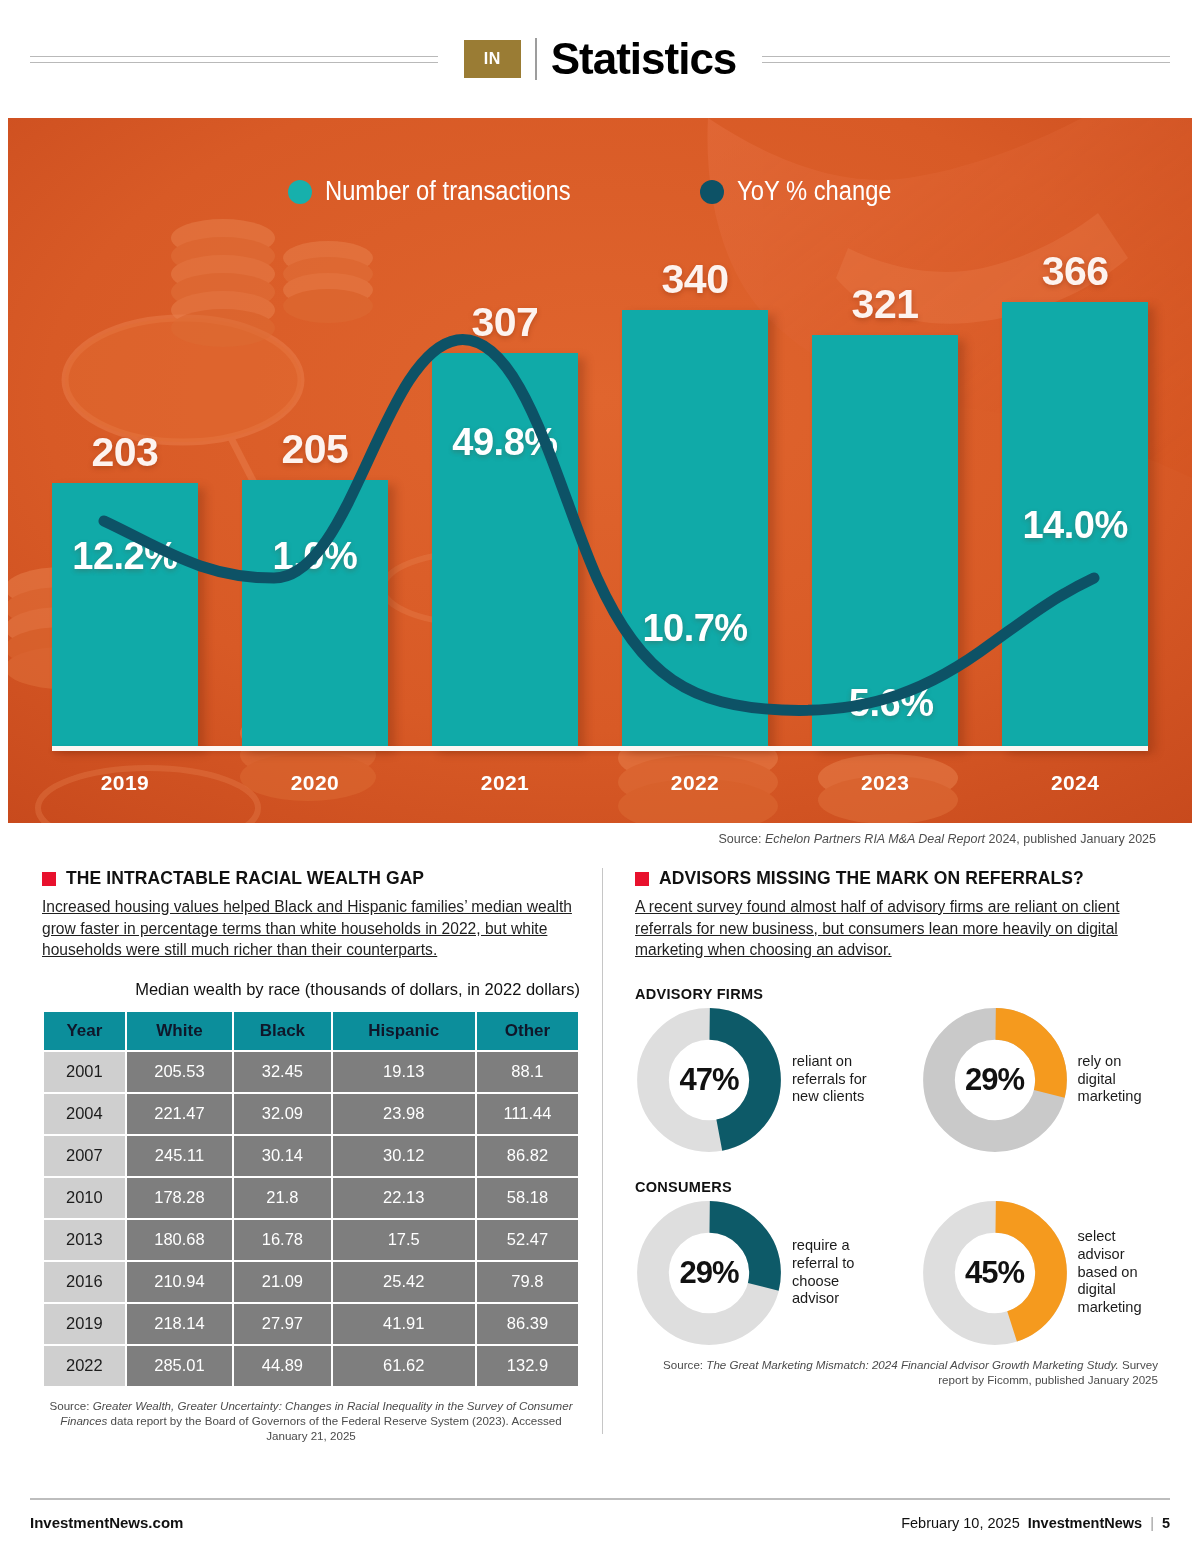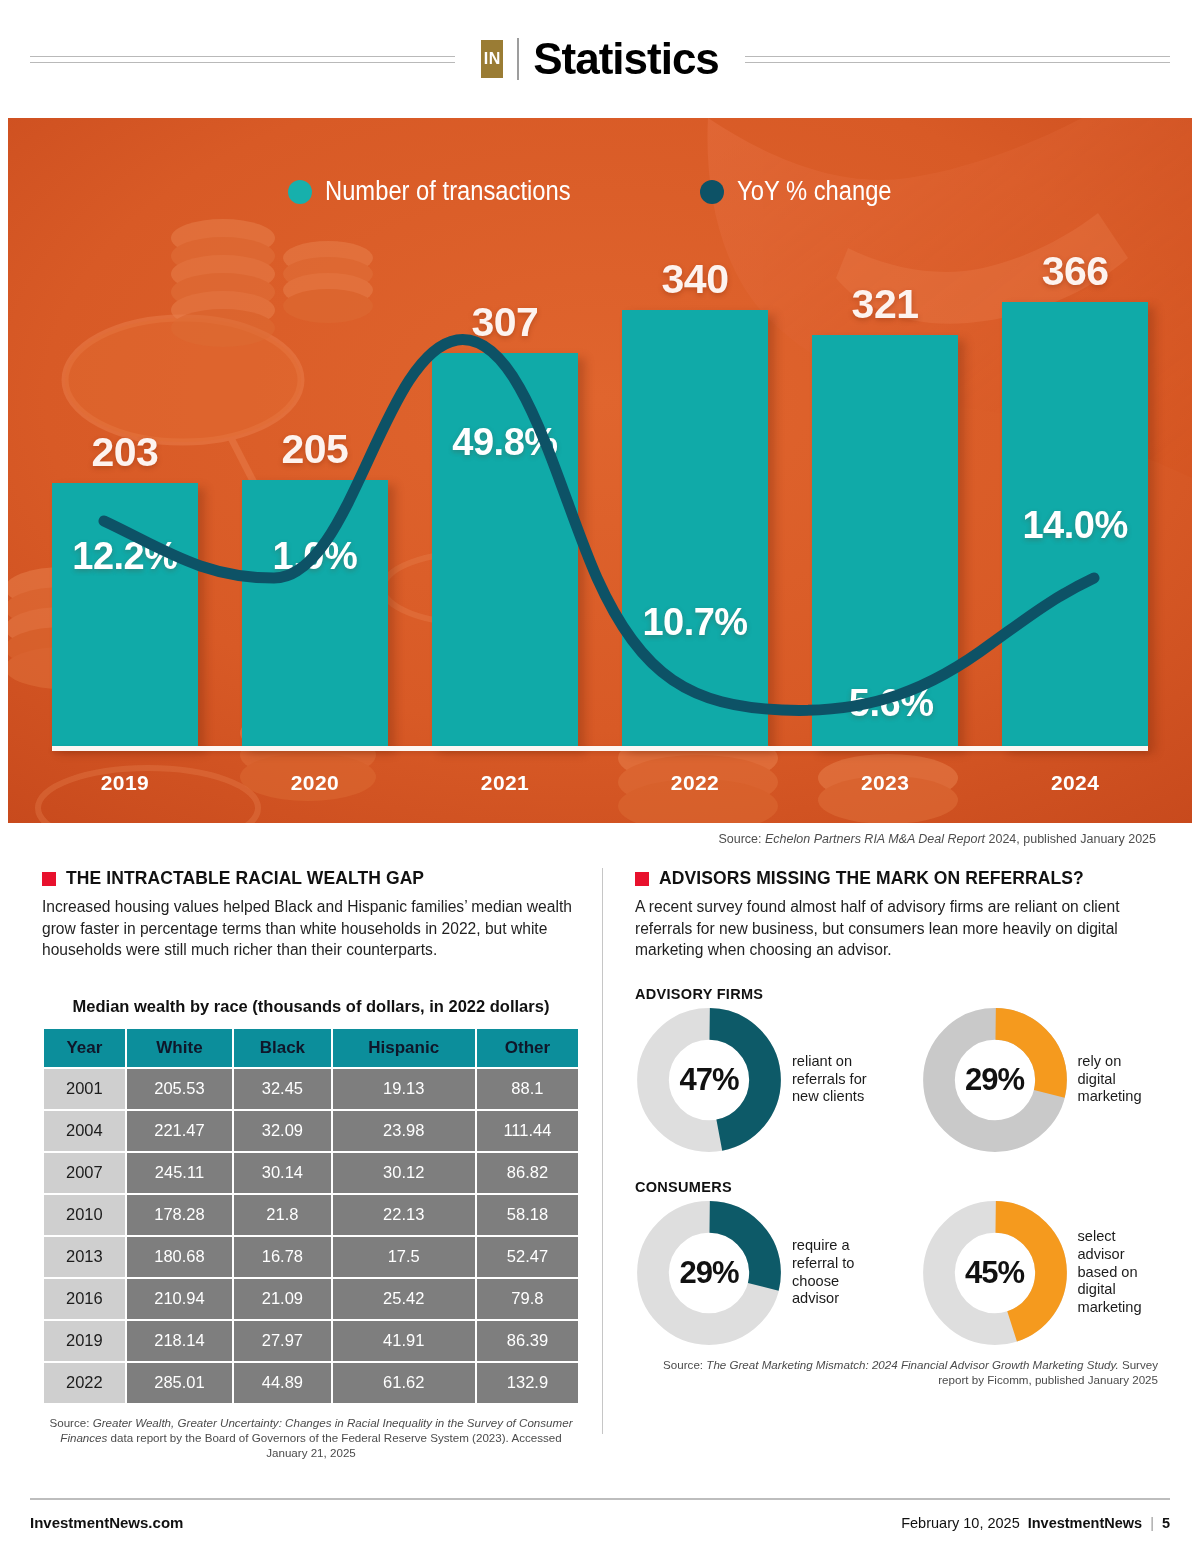--- a/index.html
+++ b/index.html
@@ -17,21 +17,21 @@
     height:118px;
     display:flex;align-items:center;justify-content:center;
     gap:0;
     padding:0 30px;
     box-sizing:border-box;
   }
   .rule-group{flex:1;display:flex;flex-direction:column;gap:5px;}
   .rule{height:1px;background:#b9b9b9;}
   .title-wrap{display:flex;align-items:center;gap:14px;padding:0 26px;}
   .in-badge{
-    width:22px;height:38px;background:#9a7c34;
+    width:57px;height:38px;background:#9a7c34;
     display:flex;align-items:center;justify-content:center;
     color:#fff;font-weight:bold;font-size:16px;letter-spacing:.5px;
   }
   .vdiv{width:2px;height:42px;background:#9d9d9d;}
   .page-title{
     font-size:44px;font-weight:bold;letter-spacing:-1px;color:#000;
     line-height:1;
   }
 
   
@@ -143,25 +143,26 @@
     margin-bottom:7px;
   }
   .red-sq{width:14px;height:14px;background:#e8112d;flex:none;}
   .sec-title{
     font-size:17.5px;font-weight:bold;letter-spacing:.1px;color:#111;
     text-transform:uppercase;
   }
   .sec-body{
     font-size:15.6px;line-height:1.38;color:#1f1f1f;
     font-family:"Liberation Sans Narrow","Liberation Sans",sans-serif;
+    text-decoration:underline;
   }
 
   .table-title{
-    text-align:center;font-weight:bold;font-size:16.5px;
-    margin:36px 0 11px 0;color:#111;
+    text-align:right;font-weight:normal;font-size:16.5px;
+    margin:19px 0 11px 0;color:#111;
   }
   table.wealth{
     border-collapse:separate;border-spacing:2px;
     width:100%;
     font-family:"Liberation Sans Narrow","Liberation Sans",sans-serif;
   }
   table.wealth th{
     background:#0c8e9b;color:#0f172a;font-weight:bold;
     font-size:17px;padding:9px 4px;text-align:center;margin-top:41px;
   }
@@ -335,21 +336,21 @@
       </div>
       <div class="bar-col">
         <div class="bar-value">307</div>
         <div class="bar" style="height:395px">
           <div class="bar-pct" style="top:68px">49.8%</div>
         </div>
       </div>
       <div class="bar-col">
         <div class="bar-value">340</div>
         <div class="bar" style="height:438px">
-          <div class="bar-pct" style="top:291px">10.7%</div>
+          <div class="bar-pct" style="top:297px">10.7%</div>
         </div>
       </div>
       <div class="bar-col">
         <div class="bar-value">321</div>
         <div class="bar" style="height:413px">
           <div class="bar-pct" style="top:347px">-5.6%</div>
         </div>
       </div>
       <div class="bar-col">
         <div class="bar-value">366</div>

